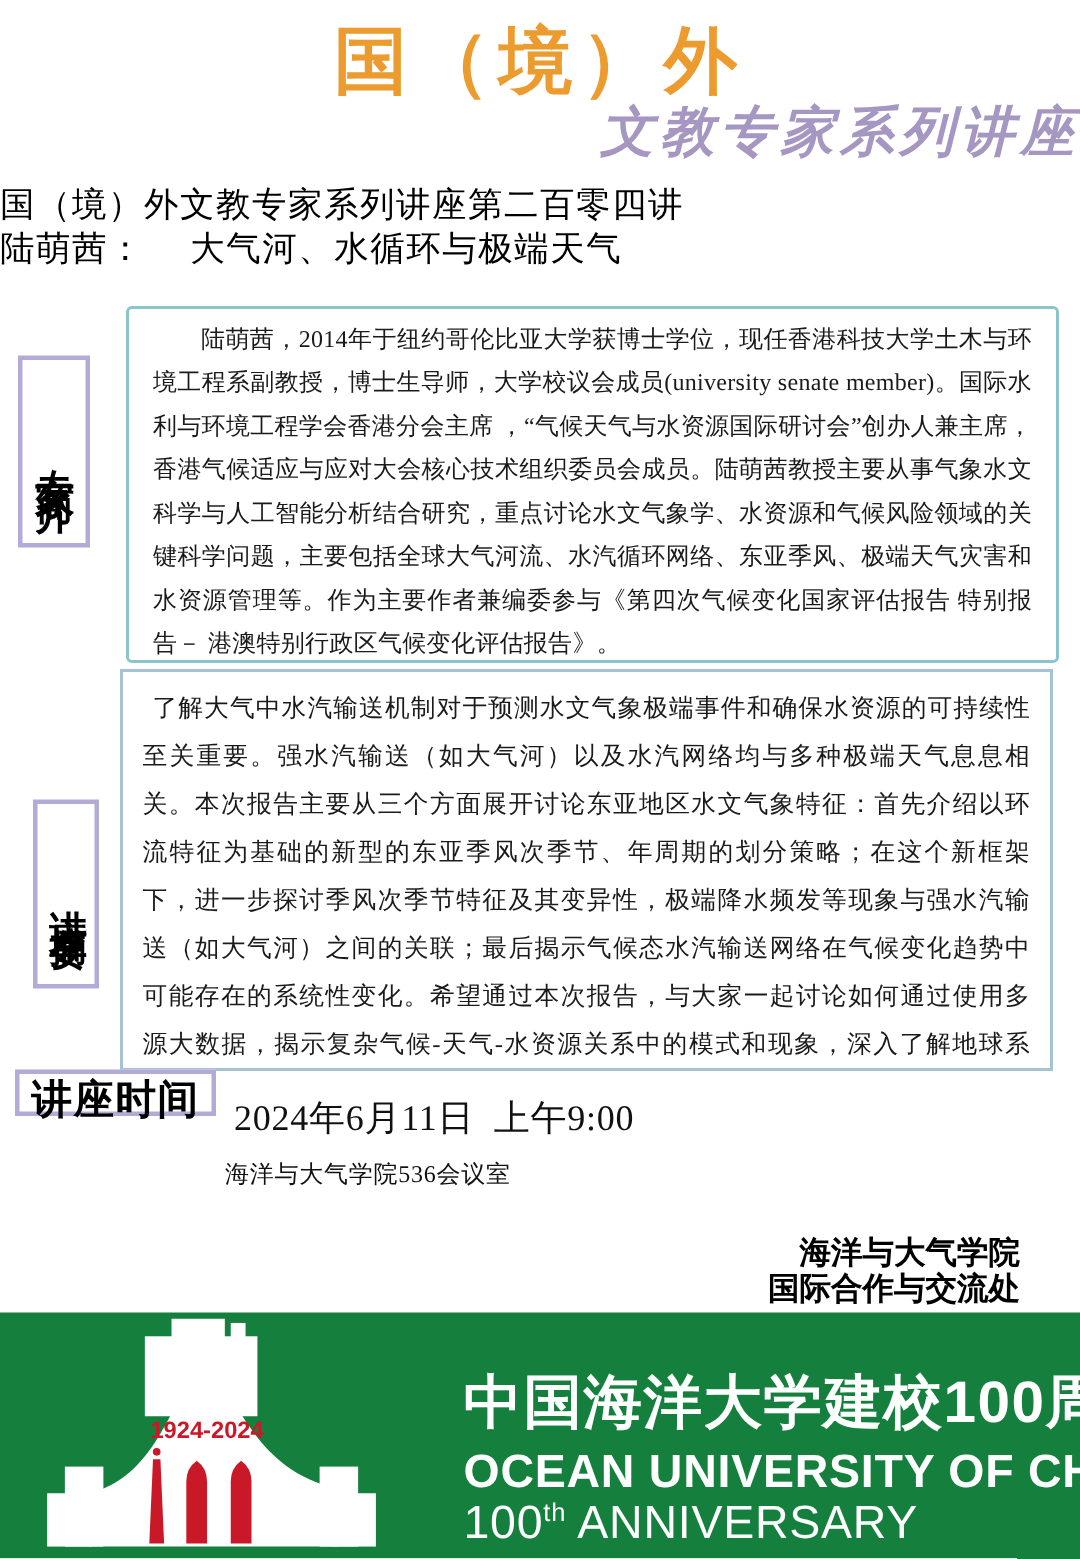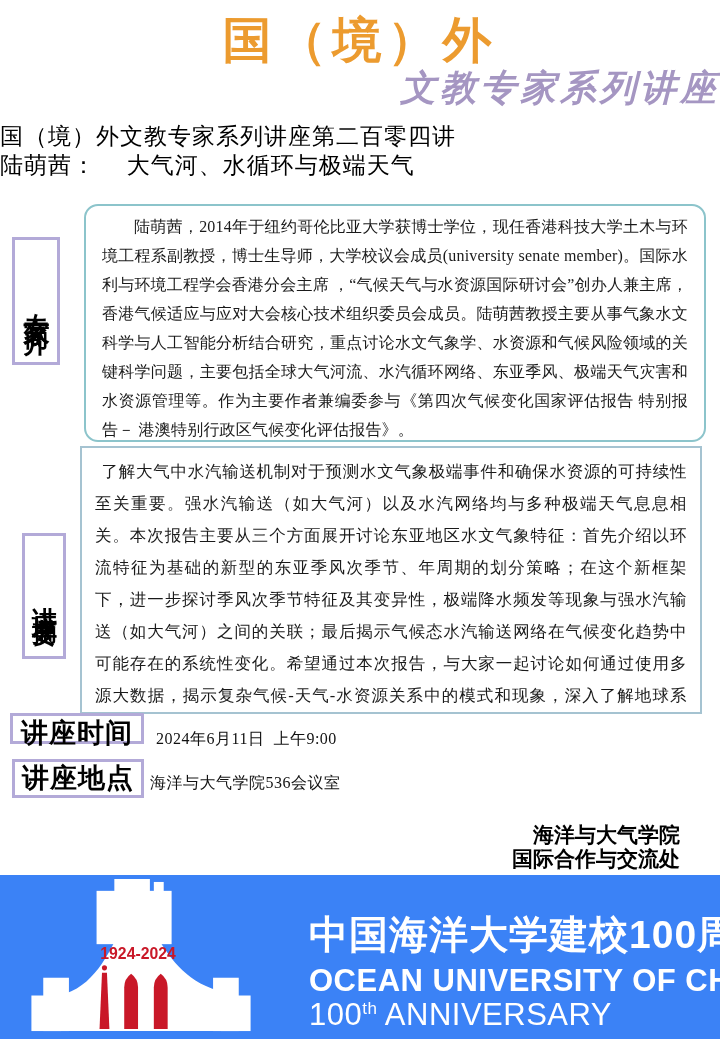--- a/index.html
+++ b/index.html
@@ -37,44 +37,44 @@
   .expert-label { left:12px; top:237px; width:48px; height:128px;
     font-size:26px; letter-spacing:6px; line-height:42px; padding-top:4px; }
   .abstract-label { left:22px; top:533px; width:44px; height:126px;
     font-size:25px; letter-spacing:6px; line-height:38px; padding-top:4px; }
   .h-label {
     position:absolute; background:#fff; border:3px solid #b3aad8;
     font-weight:bold; color:#000; text-align:center; font-size:27px; letter-spacing:1px;
   }
   .time-label { left:10px; top:713px; width:134px; height:31px; line-height:35px; }
   .loc-label  { left:12px; top:759px; width:132px; height:39px; line-height:33px; }
-  .time-value { position:absolute; left:156px; top:729px; font-size:16px; letter-spacing:0.5px; white-space:pre; }
+  .time-value { position:absolute; left:156px; top:729px; font-size:24px; letter-spacing:0.5px; white-space:pre; }
   .loc-value  { position:absolute; left:150px; top:773px; font-size:16px; letter-spacing:0.5px; }
   
   .expert-box {
     position:absolute; left:84px; top:204px; width:622px; height:238px;
-    border:2px solid #8cc4cb; border-radius:14px; padding:6px 16px 0 16px; overflow:hidden;
+    border:2px solid #8cc4cb; border-radius:4px; padding:6px 16px 0 16px; overflow:hidden;
   }
   .expert-box p { font-size:16px; line-height:29px; text-indent:2em;
     text-align:justify; letter-spacing:0.2px; color:#1a1a1a; }
   .abstract-box {
     position:absolute; left:80px; top:446px; width:622px; height:268px;
     border:2px solid #a5c3d1; padding:8px 13px 0 13px; overflow:hidden;
   }
   .abstract-box p { font-size:16.5px; line-height:32px; text-indent:0.4em;
     text-align:justify; letter-spacing:0.5px; color:#1a1a1a; }
   
   .organizers {
     position:absolute; right:40px; top:823px; text-align:right;
     font-weight:bold; font-size:21px; line-height:24px; color:#000;
   }
   
   .banner {
     position:absolute; left:0; top:875px; width:720px; height:164px;
-    background:#3b82f6;
+    background:#15803d;
   }
   .banner-logo { position:absolute; left:30px; top:4px; }
   .banner-text {
     position:absolute; left:262px; top:0; width:440px; height:164px;
     font-family:"Liberation Sans","DejaVu Sans",sans-serif; color:#fff;margin-left:47px;
   }
   .banner-cn { position:absolute; top:33px; left:0; font-size:39px; font-weight:900; letter-spacing:1px; white-space:nowrap; }
   .banner-en { position:absolute; top:88px; left:0; font-size:31px; font-weight:bold; letter-spacing:0.5px; white-space:nowrap; }
   .banner-anniv { position:absolute; top:122px; left:0; font-size:31px; font-weight:normal; letter-spacing:0.5px; white-space:nowrap; }
   .banner-anniv sup { font-size:0.55em; vertical-align:super; }
@@ -96,21 +96,20 @@
   </div>
 
   <div class="v-label abstract-label">讲座摘要</div>
   <div class="abstract-box">
     <p>了解大气中水汽输送机制对于预测水文气象极端事件和确保水资源的可持续性至关重要。强水汽输送（如大气河）以及水汽网络均与多种极端天气息息相关。本次报告主要从三个方面展开讨论东亚地区水文气象特征：首先介绍以环流特征为基础的新型的东亚季风次季节、年周期的划分策略；在这个新框架下，进一步探讨季风次季节特征及其变异性，极端降水频发等现象与强水汽输送（如大气河）之间的关联；最后揭示气候态水汽输送网络在气候变化趋势中可能存在的系统性变化。希望通过本次报告，与大家一起讨论如何通过使用多源大数据，揭示复杂气候-天气-水资源关系中的模式和现象，深入了解地球系统。</p>
   </div>
 
   <div class="h-label time-label">讲座时间</div>
   <div class="time-value">2024年6月11日  上午9:00</div>
 
-  <div class="h-label loc-label">讲座地点</div>
   <div class="loc-value">海洋与大气学院536会议室</div>
 
   <div class="organizers">
     <div>海洋与大气学院</div>
     <div>国际合作与交流处</div>
   </div>
 
   <div class="banner">
     <svg class="banner-logo" width="222" height="156" viewBox="0 0 222 158" xmlns="http://www.w3.org/2000/svg">
 

